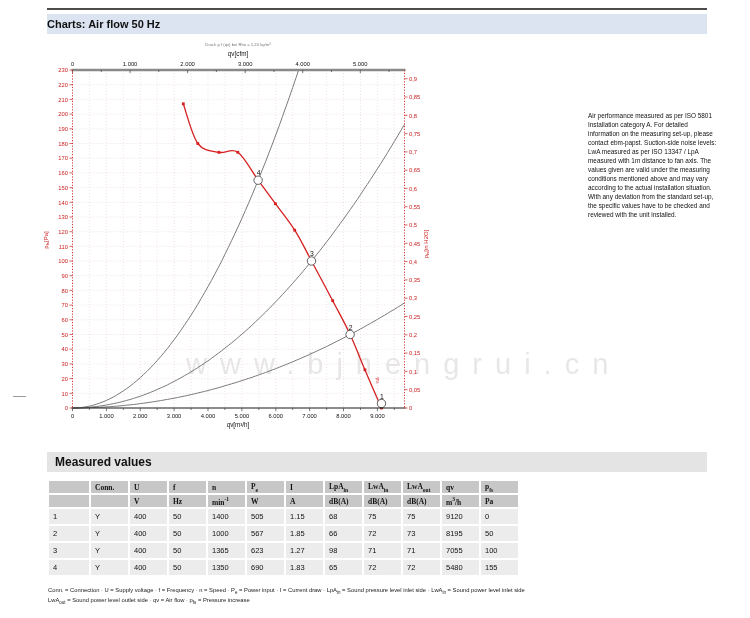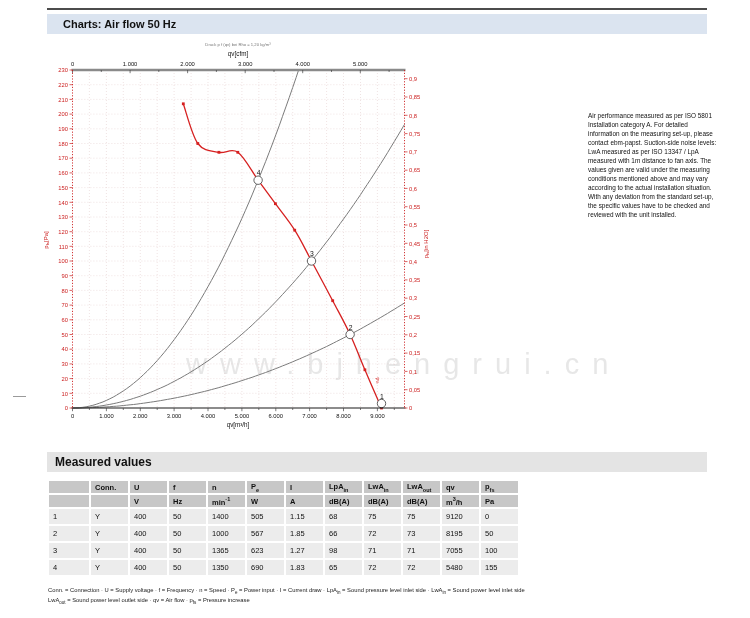--- a/index.html
+++ b/index.html
@@ -1,34 +1,34 @@
 <!DOCTYPE html>
 <html><head>
 <meta charset="utf-8">
 <style>
   html,body{margin:0;padding:0;background:#fff;}
   .page{position:relative;width:750px;height:618px;background:#fff;overflow:hidden;
         font-family:"Liberation Sans",sans-serif;color:#111;}
   .top-rule{position:absolute;left:47px;top:8px;width:660px;height:2px;background:#4c4c4c;}
   .header-bar{position:absolute;left:47px;top:14px;width:660px;height:20px;background:#dbe4f0;}
-  .header-bar span{display:block;padding-left:16px;line-height:20px;font-size:11px;font-weight:bold;}
+  .header-bar span{display:block;padding-left:0;line-height:20px;font-size:11px;font-weight:bold;}
   .mv-bar{position:absolute;left:47px;top:452px;width:660px;height:20px;background:#e4e4e4;}
   .mv-bar span{display:block;padding-left:8px;line-height:20px;font-size:12px;font-weight:bold;}
   .wm-cn{position:absolute;left:183px;top:240px;font-size:60px;font-weight:bold;letter-spacing:8px;
          color:rgba(110,110,110,0.13);white-space:nowrap;z-index:0;}
   .wm-url{position:absolute;left:186px;top:348px;font-size:29px;letter-spacing:13px;
           color:rgba(120,120,120,0.18);white-space:nowrap;z-index:0;}
   #chart{position:absolute;left:0;top:0;width:750px;height:618px;z-index:1;pointer-events:none;}
   .side-note{position:absolute;left:588px;top:112px;width:130px;font-size:6.4px;line-height:1.4;z-index:2;}
   .margin-dash{position:absolute;left:13px;top:396px;width:13px;height:1px;background:#9a9a9a;}
   table.mv{position:absolute;left:47px;top:479px;width:473px;border-collapse:separate;border-spacing:2px;
            table-layout:fixed;z-index:2;}
   table.mv th,table.mv td{font-size:7.5px;text-align:left;padding:0 0 0 4px;vertical-align:middle;
            white-space:nowrap;overflow:hidden;}
-  table.mv th{background:#c7c7c7;font-weight:bold;height:12px;}
+  table.mv th{background:#c7c7c7;font-weight:bold;height:12px;font-family:Liberation Serif, serif;}
   table.mv td{background:#ececec;font-weight:normal;height:15px;}
   table.mv sub{font-size:5.5px;vertical-align:sub;}
   table.mv sup{font-size:5.5px;vertical-align:super;}
   .fn{position:absolute;left:48px;font-size:5.8px;color:#1a1a1a;z-index:2;width:660px;}
   .fn sub{font-size:4.5px;}
   
   .grid{stroke:#dfc4c4;stroke-width:0.6;stroke-dasharray:0.8 2.2;fill:none;}
   .syscurve{stroke:#7b7b7b;stroke-width:1;fill:none;}
   .fancurve{stroke:#d62020;stroke-width:1.3;fill:none;}
   .pt{fill:#d62020;}

